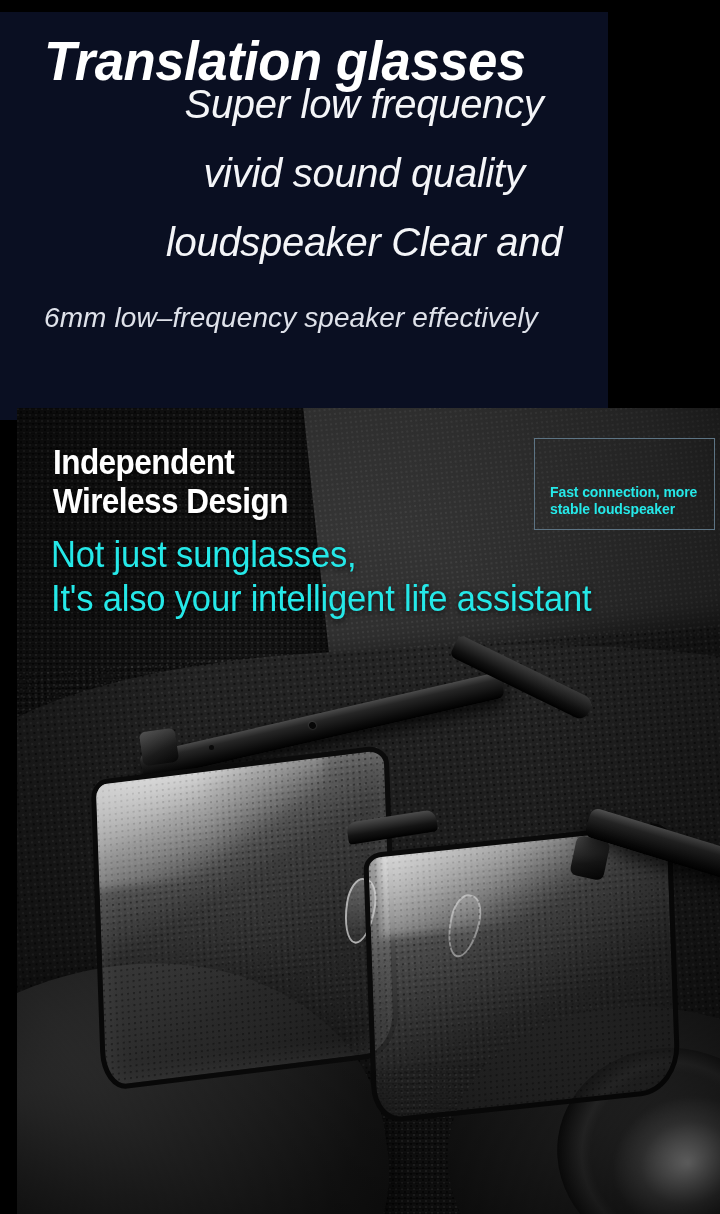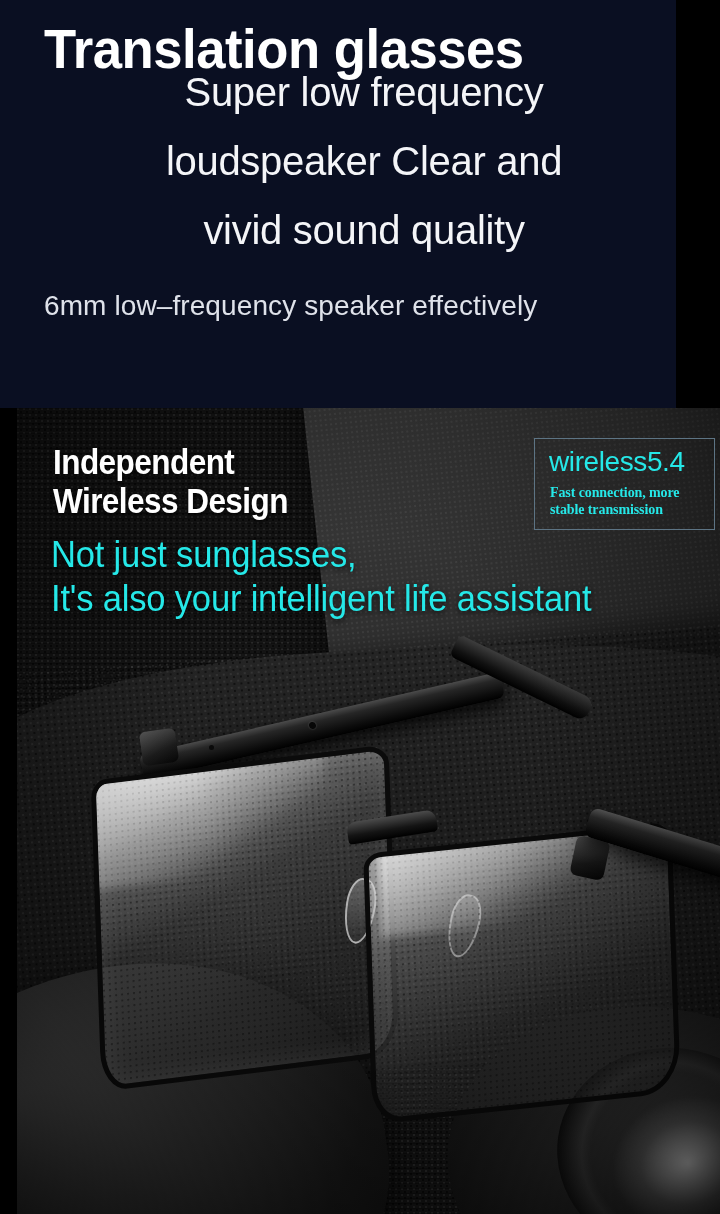--- a/index.html
+++ b/index.html
@@ -12,24 +12,25 @@
     position:relative;
     width:720px;
     height:1214px;
     overflow:hidden;
     background:#000;
   }
 
   
   .hero-navy{
     position:absolute;
-    left:0; top:0;
-    width:676px; height:408px;
+    left:0; top:12px;
+    width:608px; height:408px;
     background:#0a0f22;
     overflow:hidden;
+    font-style:italic;
   }
   .hero-title{
     position:absolute;
     left:44px; top:-18px;
     font-size:56px;
     line-height:58px;
     font-weight:700;
     color:#ffffff;
     letter-spacing:-0.5px;
     transform:scaleX(0.94);
@@ -375,35 +376,35 @@
   }
   .badge-sub{
     position:absolute;
     left:15px; top:45px;
     font-size:14px;
     line-height:17px;
     font-weight:700;
     color:#25e8e8;
     letter-spacing:-0.1px;
   }
-  .badge-sub div{white-space:nowrap;font-family:Liberation Serif, serif;}
+  .badge-sub div{white-space:nowrap;}
 </style>
 </head>
 <body>
 
 <div class="page">
 
   <section class="hero-navy">
 
     <h1 class="hero-title">Translation glasses</h1>
 
     <div class="hero-sub">
       <div>Super low frequency</div>
+      <div>vivid sound quality</div>
       <div>loudspeaker Clear and</div>
-      <div>vivid sound quality</div>
     </div>
 
     <div class="hero-note">
       <div>6mm low–frequency speaker effectively</div>
     </div>
 
   </section>
 
   <section class="photo">
 
@@ -459,24 +460,23 @@
         <div>Independent</div>
         <div>Wireless Design</div>
       </div>
 
       <div class="s2-tag">
         <div>Not just sunglasses,</div>
         <div>It's also your intelligent life assistant</div>
       </div>
 
       <div class="badge">
-        <div class="badge-title">wireless5.4</div>
         <div class="badge-sub">
           <div>Fast connection, more</div>
-          <div>stable transmission</div>
+          <div>stable loudspeaker</div>
         </div>
       </div>
 
     </div>
 
   </section>
 
 </div>
 
 </body></html>

